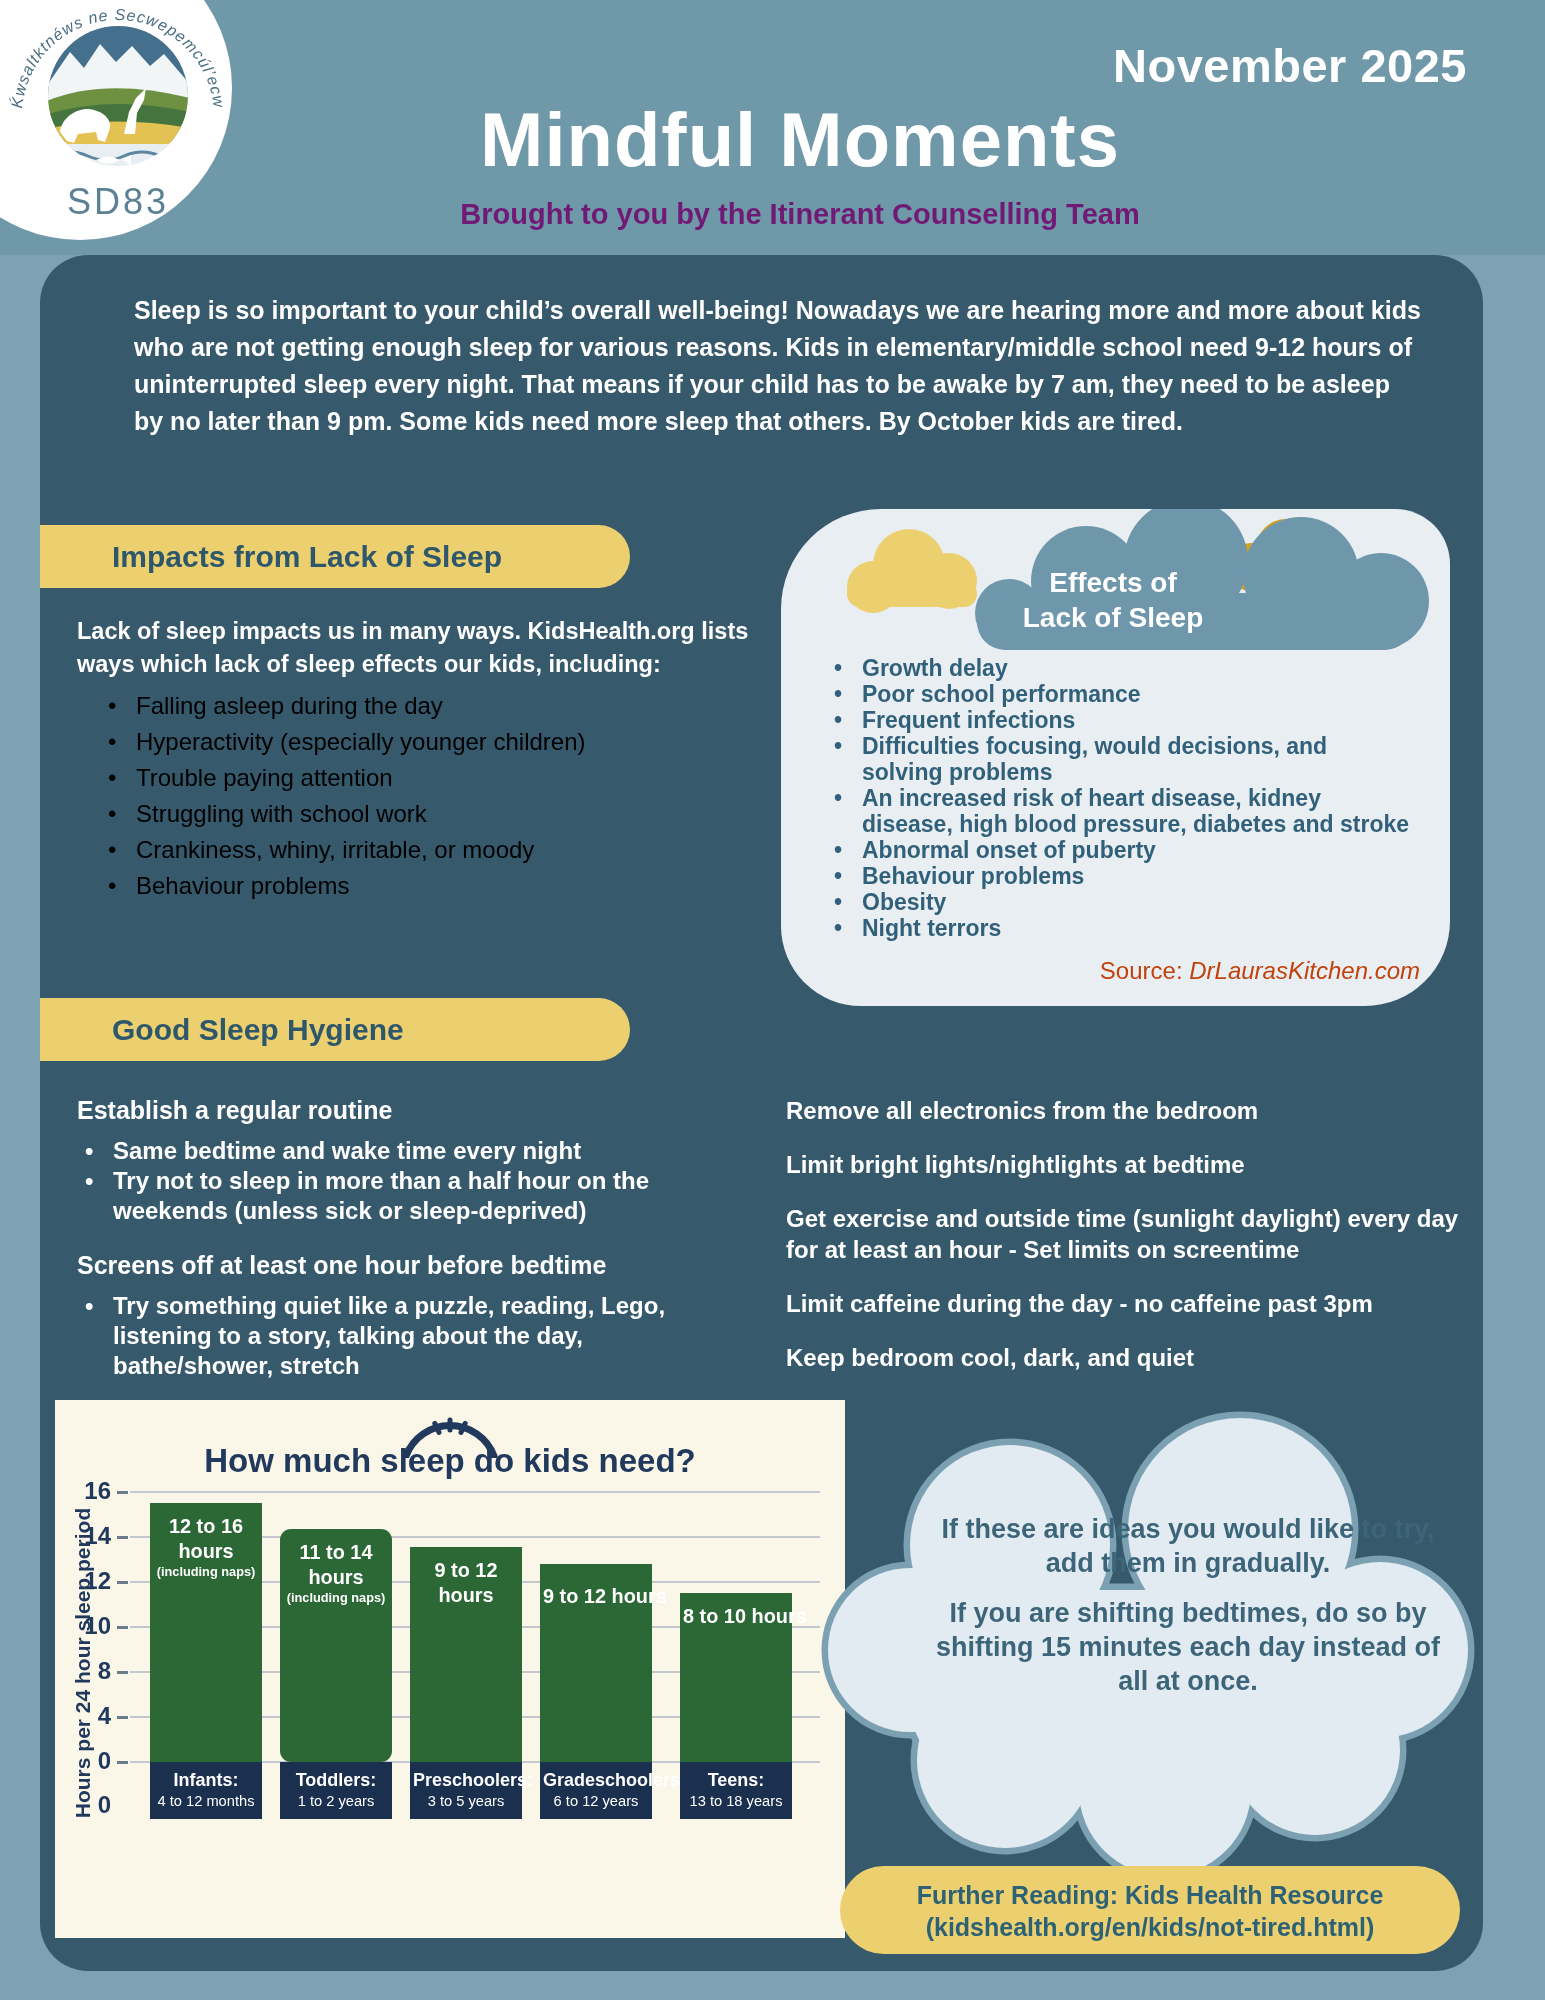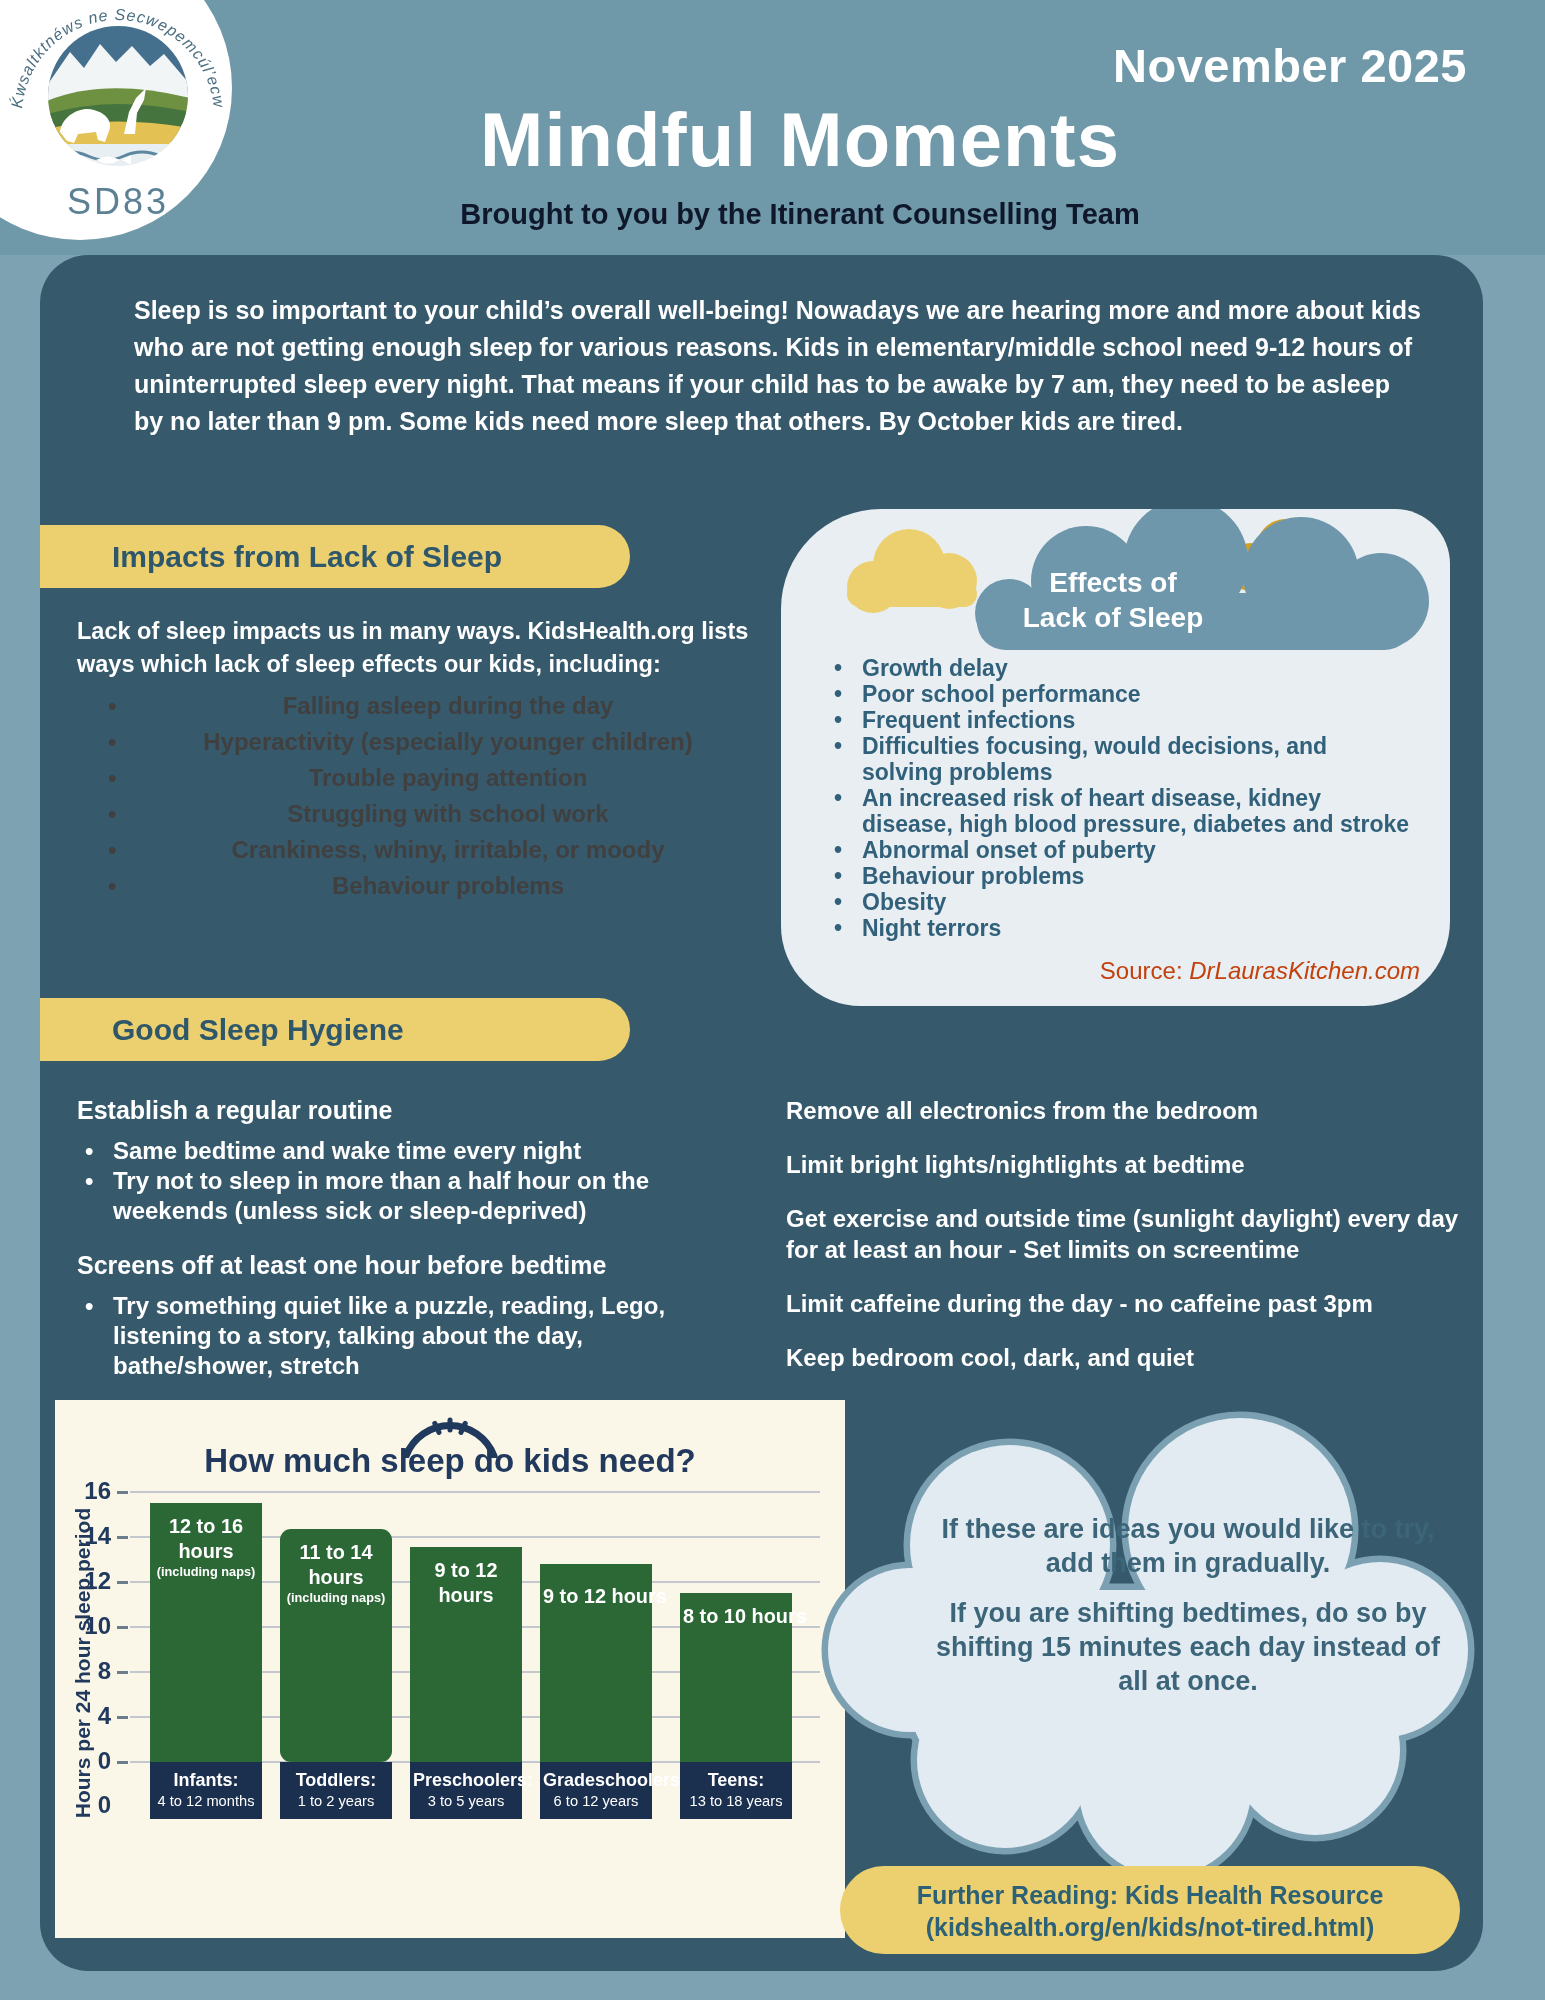--- a/index.html
+++ b/index.html
@@ -6,35 +6,35 @@
   body{
     width:1545px;height:2000px;position:relative;overflow:hidden;
     background:#7da2b1;font-family:"Liberation Sans",sans-serif;
     -webkit-font-smoothing:antialiased;
   }
   .abs{position:absolute;}
   
   #header-band{left:0;top:0;width:1545px;height:255px;background:#6f98a9;}
   #month{top:38px;right:78px;font-size:47px;font-weight:bold;color:#ffffff;letter-spacing:.5px;}
   #main-title{left:100px;top:96px;width:1400px;text-align:center;font-size:76px;font-weight:bold;color:#ffffff;letter-spacing:1px;}
-  #subtitle{left:100px;top:198px;width:1400px;text-align:center;font-size:29px;font-weight:bold;color:#0f172a;}
+  #subtitle{left:100px;top:198px;width:1400px;text-align:center;font-size:29px;font-weight:bold;color:#701a75;}
   
   #panel{left:40px;top:255px;width:1443px;height:1716px;background:#36596c;border-radius:48px;}
   #intro{left:134px;top:292px;width:1290px;color:#ffffff;font-size:25px;font-weight:bold;line-height:37px;}
   
   .pill{left:0;width:590px;height:63px;background:#ecd06f;border-radius:0 32px 32px 0;
         color:#2e576b;font-weight:bold;font-size:30px;line-height:63px;padding-left:72px;box-sizing:border-box;margin-left:40px;}
   #pill-impacts{top:525px;}
   #pill-hygiene{top:998px;}
   
   #impacts-lead{left:77px;top:615px;width:705px;color:#ffffff;font-size:23.5px;font-weight:bold;line-height:33px;}
   ul.blist{list-style:none;margin:0;padding:0;}
   ul.blist li{position:relative;padding-left:36px;}
   ul.blist li::before{content:"\2022";position:absolute;left:8px;}
-  #impacts-list{left:100px;top:688px;width:660px;color:#404040;font-size:24px;font-weight:bold;text-align:center;}
+  #impacts-list{left:100px;top:688px;width:660px;color:#000000;font-size:24px;font-weight:normal;}
   #impacts-list li{line-height:35px;margin-bottom:1px;}
   
   #effects-box{left:781px;top:509px;width:669px;height:497px;background:#e9eef2;border-radius:100px 55px 85px 80px;}
   #effects-clouds{left:0;top:0;}
   #effects-cloud-title{left:182px;top:56px;width:300px;text-align:center;color:#ffffff;font-size:28px;font-weight:bold;line-height:35px;}
   #effects-list{left:45px;top:146px;width:585px;color:#31607a;font-size:23px;font-weight:bold;}
   #effects-list li{line-height:26px;}
   #effects-source{right:30px;top:448px;color:#c2410c;font-size:24px;font-weight:normal;}
   #effects-source .src-val{font-style:italic;}
   

